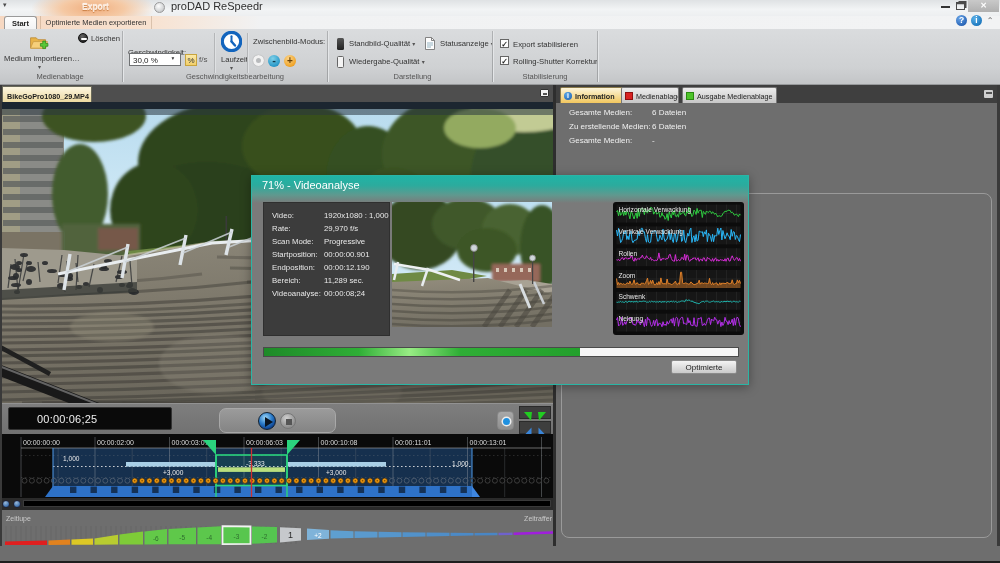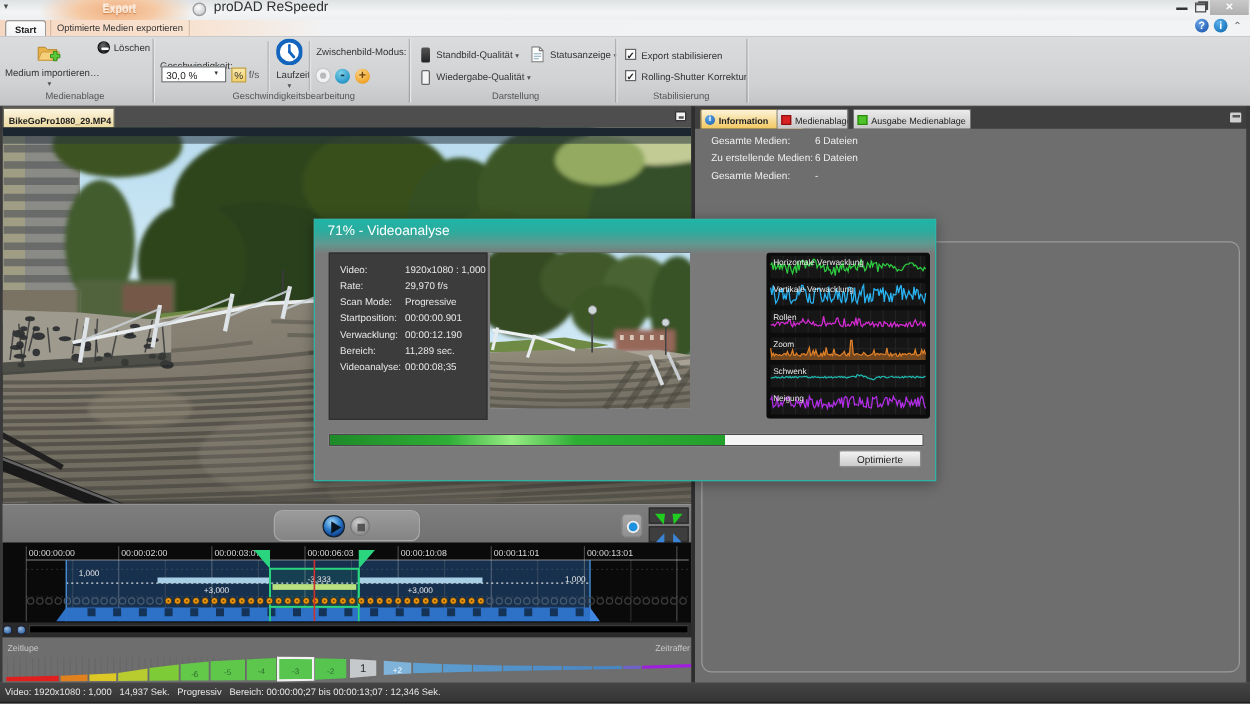--- a/index.html
+++ b/index.html
@@ -323,20 +323,21 @@
   <div class="abs" id="rmaxico"></div>
   <div class="abs inforow" style="left:569px;top:108px">Gesamte Medien:</div>
   <div class="abs inforow" style="left:652px;top:108px">6 Dateien</div>
   <div class="abs inforow" style="left:569px;top:122px">Zu erstellende Medien:</div>
   <div class="abs inforow" style="left:652px;top:122px">6 Dateien</div>
   <div class="abs inforow" style="left:569px;top:136px">Gesamte Medien:</div>
   <div class="abs inforow" style="left:652px;top:136px">-</div>
   <div class="abs" id="rbox"></div>
 
   <div class="abs" id="transport"></div>
+  <div class="abs" id="tcode">00:00:06;25</div>
   <div class="abs" id="playgrp"></div>
   <div class="abs" id="playbtn"></div>
   <div class="abs" id="stopbtn"></div>
   <div class="abs" id="recbtn"></div>
   <div class="abs arrpanel" style="top:406px">
     <svg width="30" height="11" viewBox="0 0 30 11">
       <polygon points="4,2 12,2 11,10.5" fill="#21cc21"></polygon>
       <polygon points="18,2 26,2 19,10.5" fill="#21cc21"></polygon>
     </svg>
   </div>
@@ -615,44 +616,43 @@
       <polygon points="354.5,21.2 377.5,21.8 377.5,27.4 354.5,27.9" fill="#5a9ace"></polygon>
       <polygon points="378.5,21.8 401.5,22.3 401.5,26.9 378.5,27.4" fill="#5696cc"></polygon>
       <polygon points="402.5,22.3 425.5,22.6 425.5,26.4 402.5,26.9" fill="#5292ca"></polygon>
       <polygon points="426.5,22.6 449.5,22.8 449.5,26.0 426.5,26.4" fill="#4f8ec8"></polygon>
       <polygon points="450.5,22.8 473.5,22.9 473.5,25.6 450.5,26.0" fill="#4c8ac6"></polygon>
       <polygon points="474.5,22.9 497.5,22.8 497.5,25.2 474.5,25.6" fill="#4986c4"></polygon>
       <polygon points="498.5,22.8 512.5,22.6 512.5,24.9 498.5,25.2" fill="#6f62cc"></polygon>
       <polygon points="513.5,22.6 553.0,21.2 553.0,23.8 513.5,24.9" fill="#a01edd"></polygon>
     </svg>
 
-  <div class="abs" id="statusbar">Video: 1920x1080 : 1,000&nbsp;&nbsp;&nbsp;14,937 Sek.&nbsp;&nbsp;&nbsp;Progressiv&nbsp;&nbsp;&nbsp;Bereich: 00:00:00;27 bis 00:00:13;07 : 12,346 Sek.</div>
   <div class="abs" id="statusbot"></div>
   <div class="abs" style="left:553px;top:85px;width:3px;height:461px;background:#2e2e2e"></div>
   <div class="abs" style="left:997px;top:85px;width:3px;height:461px;background:#3a3a3a"></div>
   <div class="abs" style="left:0;top:85px;width:2px;height:461px;background:#3a3a3a"></div>
 
   <div class="abs" id="dlg">
     <div class="abs" id="dlgtitle"></div>
     <div class="abs" id="dlgtitletxt">71% - Videoanalyse</div>
     <div class="abs" id="dlginfo">
       <div class="abs" style="left:8px;top:8px">Video:</div>
         <div class="abs" style="left:60px;top:8px">1920x1080 : 1,000</div>
       <div class="abs" style="left:8px;top:21px">Rate:</div>
         <div class="abs" style="left:60px;top:21px">29,970 f/s</div>
       <div class="abs" style="left:8px;top:34px">Scan Mode:</div>
         <div class="abs" style="left:60px;top:34px">Progressive</div>
       <div class="abs" style="left:8px;top:47px">Startposition:</div>
         <div class="abs" style="left:60px;top:47px">00:00:00.901</div>
-      <div class="abs" style="left:8px;top:60px">Verwacklung:</div>
+      <div class="abs" style="left:8px;top:60px">Endposition:</div>
         <div class="abs" style="left:60px;top:60px">00:00:12.190</div>
       <div class="abs" style="left:8px;top:73px">Bereich:</div>
         <div class="abs" style="left:60px;top:73px">11,289 sec.</div>
       <div class="abs" style="left:8px;top:86px">Videoanalyse:</div>
-        <div class="abs" style="left:60px;top:86px">00:00:08;35</div>
+        <div class="abs" style="left:60px;top:86px">00:00:08;24</div>
     </div>
     <div class="abs" id="dlgthumb">
         <svg width="160" height="125" viewBox="0 0 160 125" style="position:absolute;left:0;top:0">
           <defs>
 <linearGradient id="tsky" x1="0" y1="0" x2="0" y2="1">
               <stop offset="0" stop-color="#bfe0f2"></stop>
               <stop offset="1" stop-color="#dceef8"></stop>
             </linearGradient>
 <linearGradient id="tdeck" x1="0" y1="0" x2="0.2" y2="1">
               <stop offset="0" stop-color="#938d7d"></stop>

